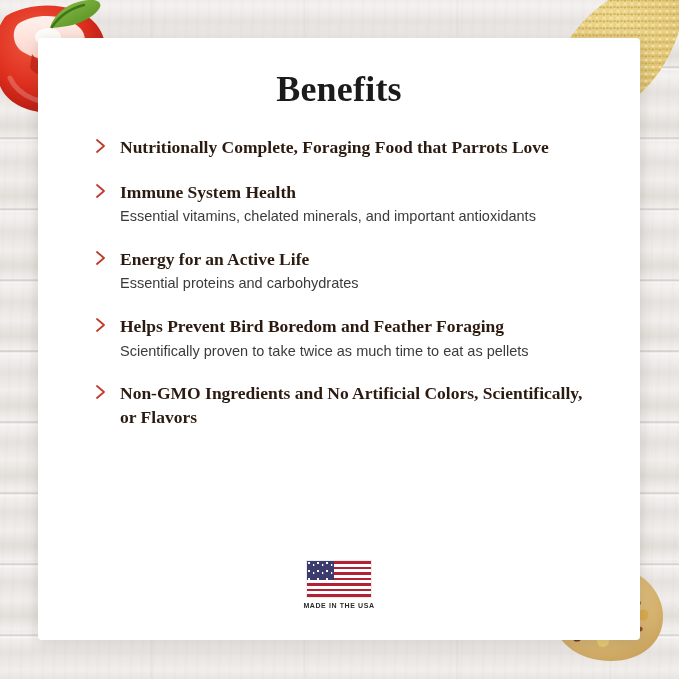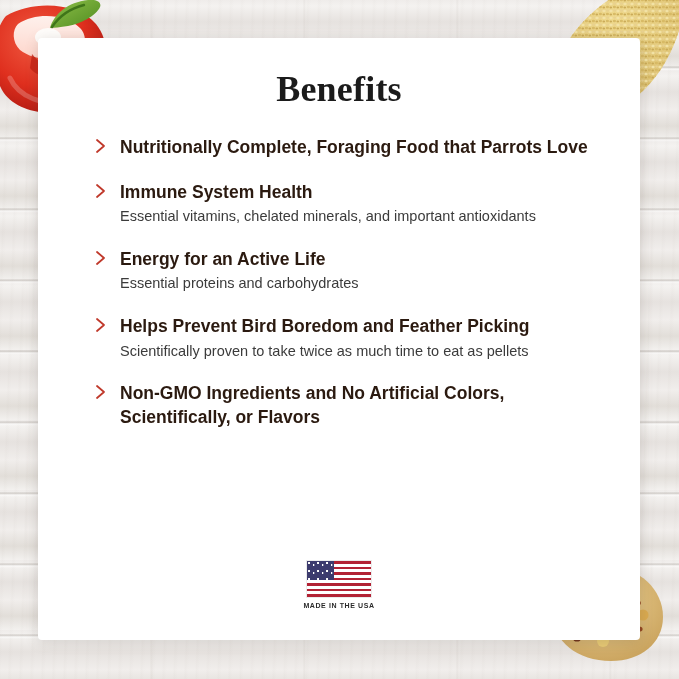--- a/index.html
+++ b/index.html
@@ -107,21 +107,21 @@
     position: absolute;
     left: 4px;
     top: 1px;
     width: 14px;
     height: 18px;
     color: #c0392b;
   }
   .chev svg { display: block; }
 
   .b-head {
-    font-family: Liberation Sans, sans-serif;
+    font-family: Liberation Serif, serif;
     font-weight: bold;
     font-size: 17.5px;
     line-height: 1.35;
     color: #2b1a10;
     margin: 0 0 3px 0;
   }
   .b-sub {
     font-family: "Liberation Sans", sans-serif;
     font-size: 14.5px;
     line-height: 1.35;
@@ -336,21 +336,21 @@
         <p class="b-sub">Essential proteins and carbohydrates</p>
       </li>
 
 
       <li class="benefit">
         <span class="chev">
           <svg width="14" height="18" viewBox="0 0 14 18">
               <path d="M3 3 L10 9 L3 15" fill="none" stroke="currentColor" stroke-width="1.8" stroke-linecap="round" stroke-linejoin="round"></path>
             </svg>
         </span>
-        <p class="b-head">Helps Prevent Bird Boredom and Feather Picking</p>
+        <p class="b-head">Helps Prevent Bird Boredom and Feather Foraging</p>
         <p class="b-sub">Scientifically proven to take twice as much time to eat as pellets</p>
       </li>
 
       <li class="benefit">
         <span class="chev">
           <svg width="14" height="18" viewBox="0 0 14 18">
               <path d="M3 3 L10 9 L3 15" fill="none" stroke="currentColor" stroke-width="1.8" stroke-linecap="round" stroke-linejoin="round"></path>
             </svg>
         </span>
         <p class="b-head">Non-GMO Ingredients and No Artificial Colors, Scientifically, or Flavors</p>

